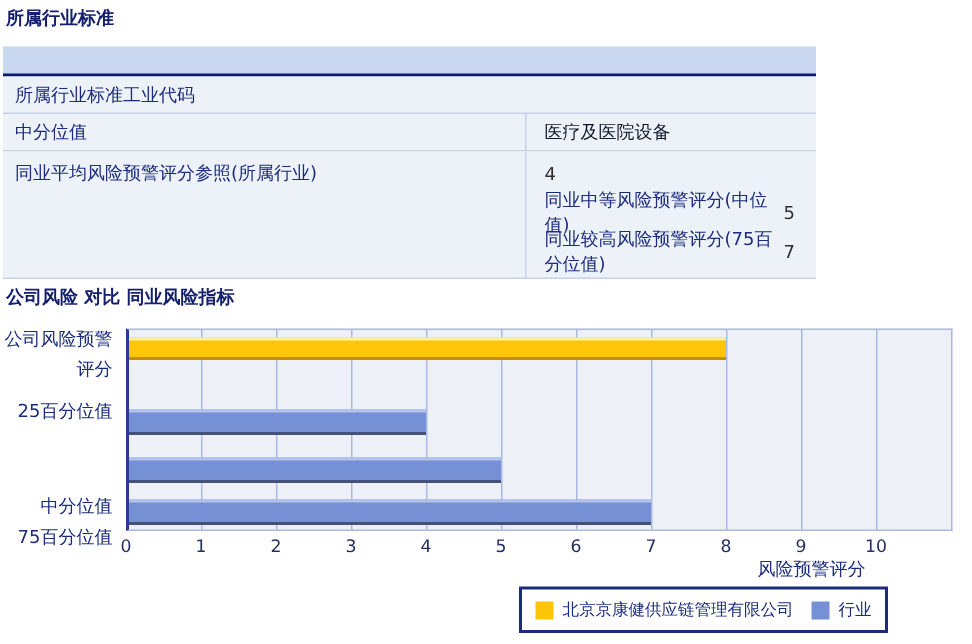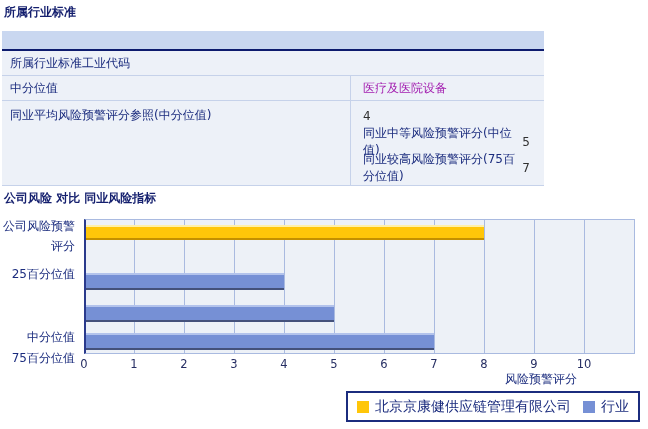--- a/index.html
+++ b/index.html
@@ -9,21 +9,21 @@
   #title1{top:4px;}
   #title2{top:190px;}
 
   
   .tbl{position:absolute;left:2px;top:31px;width:542px;}
   .thead{height:18px;background:#c9d7f0;border-bottom:2px solid #0d1b6e;}
   .trow{display:flex;align-items:center;background:#edf1f8;border-bottom:1px solid #c6d2ea;min-height:24px;}
   .trow .lbl{flex:0 0 348px;padding-left:8px;box-sizing:border-box;color:#1b2c7e;}
   .trow .val{flex:1;border-left:1px solid #c6d2ea;padding-left:12px;align-self:stretch;display:flex;align-items:center;}
   .val-num{color:#303030;}
-  .val-text{color:#a21caf;text-align:center;}
+  .val-text{color:#0f172a;text-align:center;}
   .trow.multi{align-items:flex-start;}
   .trow.multi .lbl{padding-top:6px;}
   .trow.multi .val{display:block;padding:2px 0 4px 12px;}
   .subrow{display:flex;justify-content:space-between;align-items:center;height:26px;padding-right:14px;}
   .subrow .sublbl{color:#1b2c7e;}
   .subrow .subval{color:#303030;}
 
   
   .plot{position:absolute;left:84px;top:219px;width:551px;height:135px;box-sizing:border-box;
         background:#edf1f7;border:1px solid #a9bae0;border-left:2px solid #2a3a8c;}
@@ -44,21 +44,21 @@
   .tick{position:absolute;width:24px;margin-left:-12px;text-align:center;
         font-size:11.5px;color:#262e63;}
   .xaxis-title{position:absolute;top:371px;right:71px;color:#1b2c7e;}
 
   .legend{position:absolute;left:346px;top:391px;height:31px;box-sizing:border-box;
           border:2px solid #1b2c7e;background:#fff;display:flex;align-items:center;
           padding:0 9px;white-space:nowrap;}
   .swatch{display:inline-block;width:12px;height:12px;margin-right:6px;flex:none;}
   .swatch.company{background:var(--company,#ffc609);}
   .swatch.industry{background:var(--industry,#7690d5);margin-left:12px;}
-  .legend-label{color:#1b2c7e;font-size:14px;}
+  .legend-label{color:#1b2c7e;font-size:11px;}
 </style>
 </head>
 <body>
 
 <div class="page">
 
   <div class="sec-title" id="title1">所属行业标准</div>
 
   <div class="tbl">
     <div class="thead"></div>
@@ -68,21 +68,21 @@
     </div>
 
     <div class="trow">
       <div class="lbl">中分位值</div>
       <div class="val">
           <span class="val-text">医疗及医院设备</span>
         </div>
     </div>
 
     <div class="trow multi">
-      <div class="lbl">同业平均风险预警评分参照(中分位值)</div>
+      <div class="lbl">同业平均风险预警评分参照(所属行业)</div>
       <div class="val">
         <div class="subrow">
           <span class="subval">4</span>
         </div>
         <div class="subrow">
           <span class="sublbl">同业中等风险预警评分(中位值)</span>
           <span class="subval">5</span>
         </div>
         <div class="subrow">
           <span class="sublbl">同业较高风险预警评分(75百分位值)</span>

